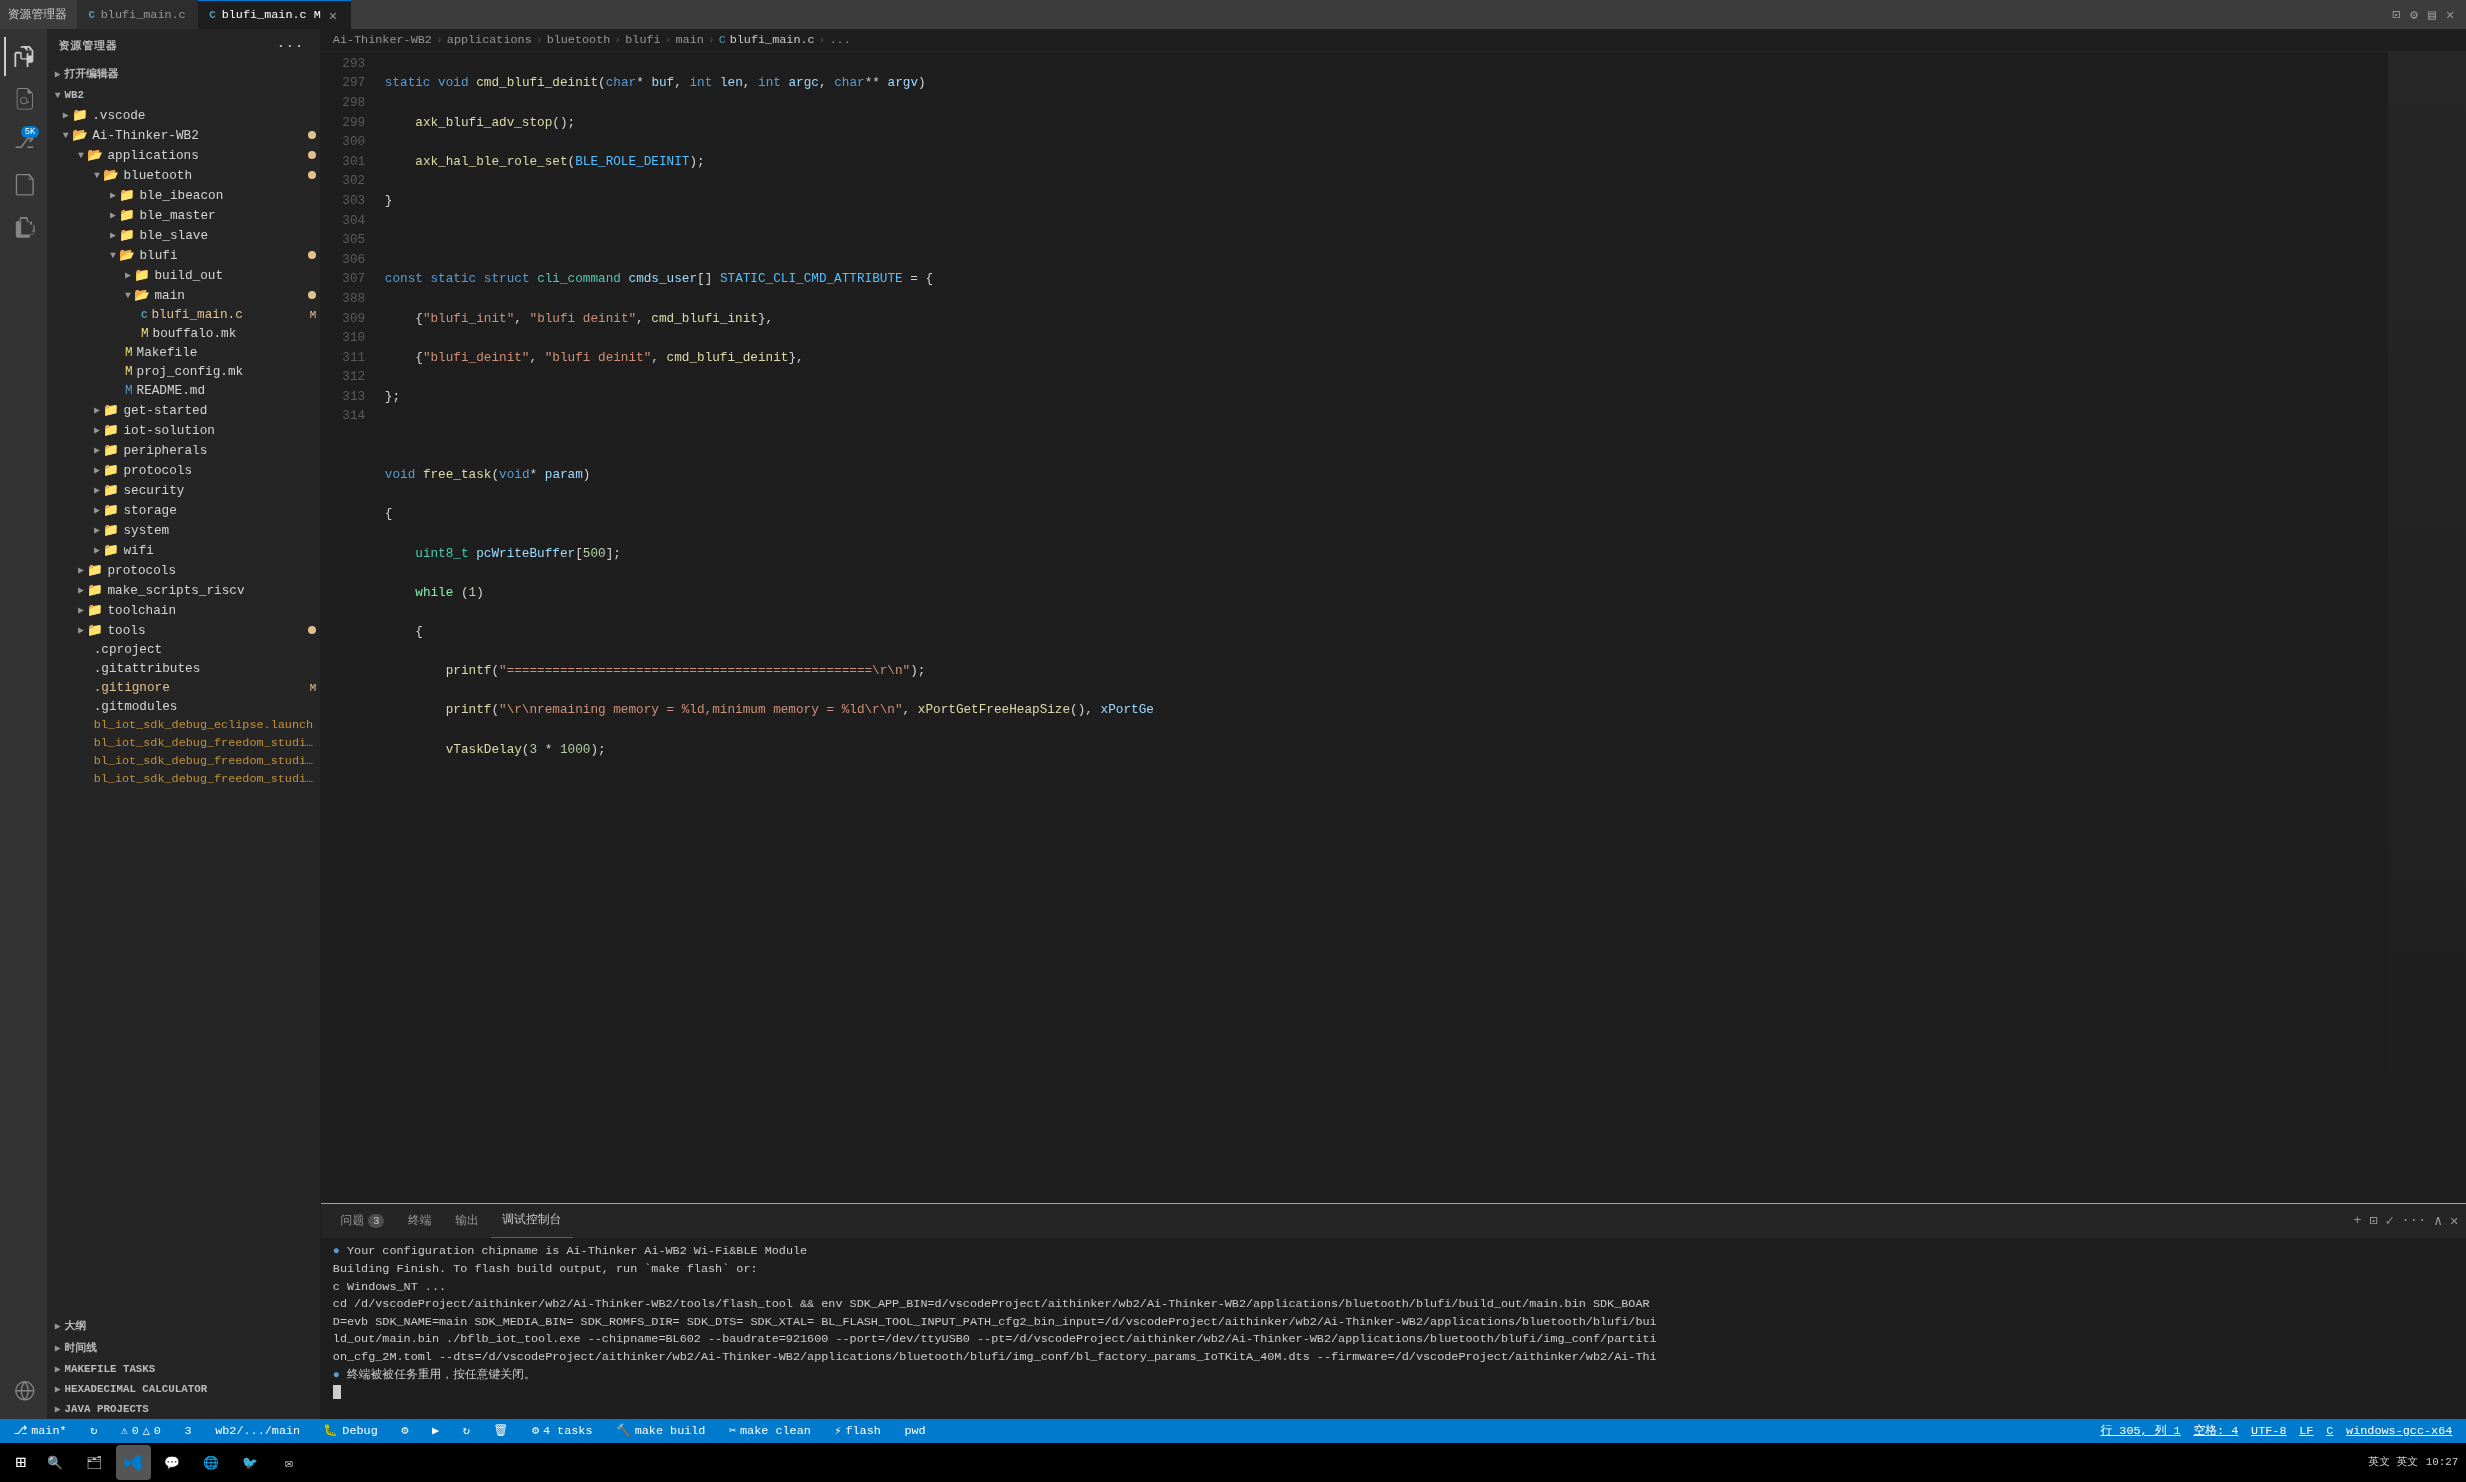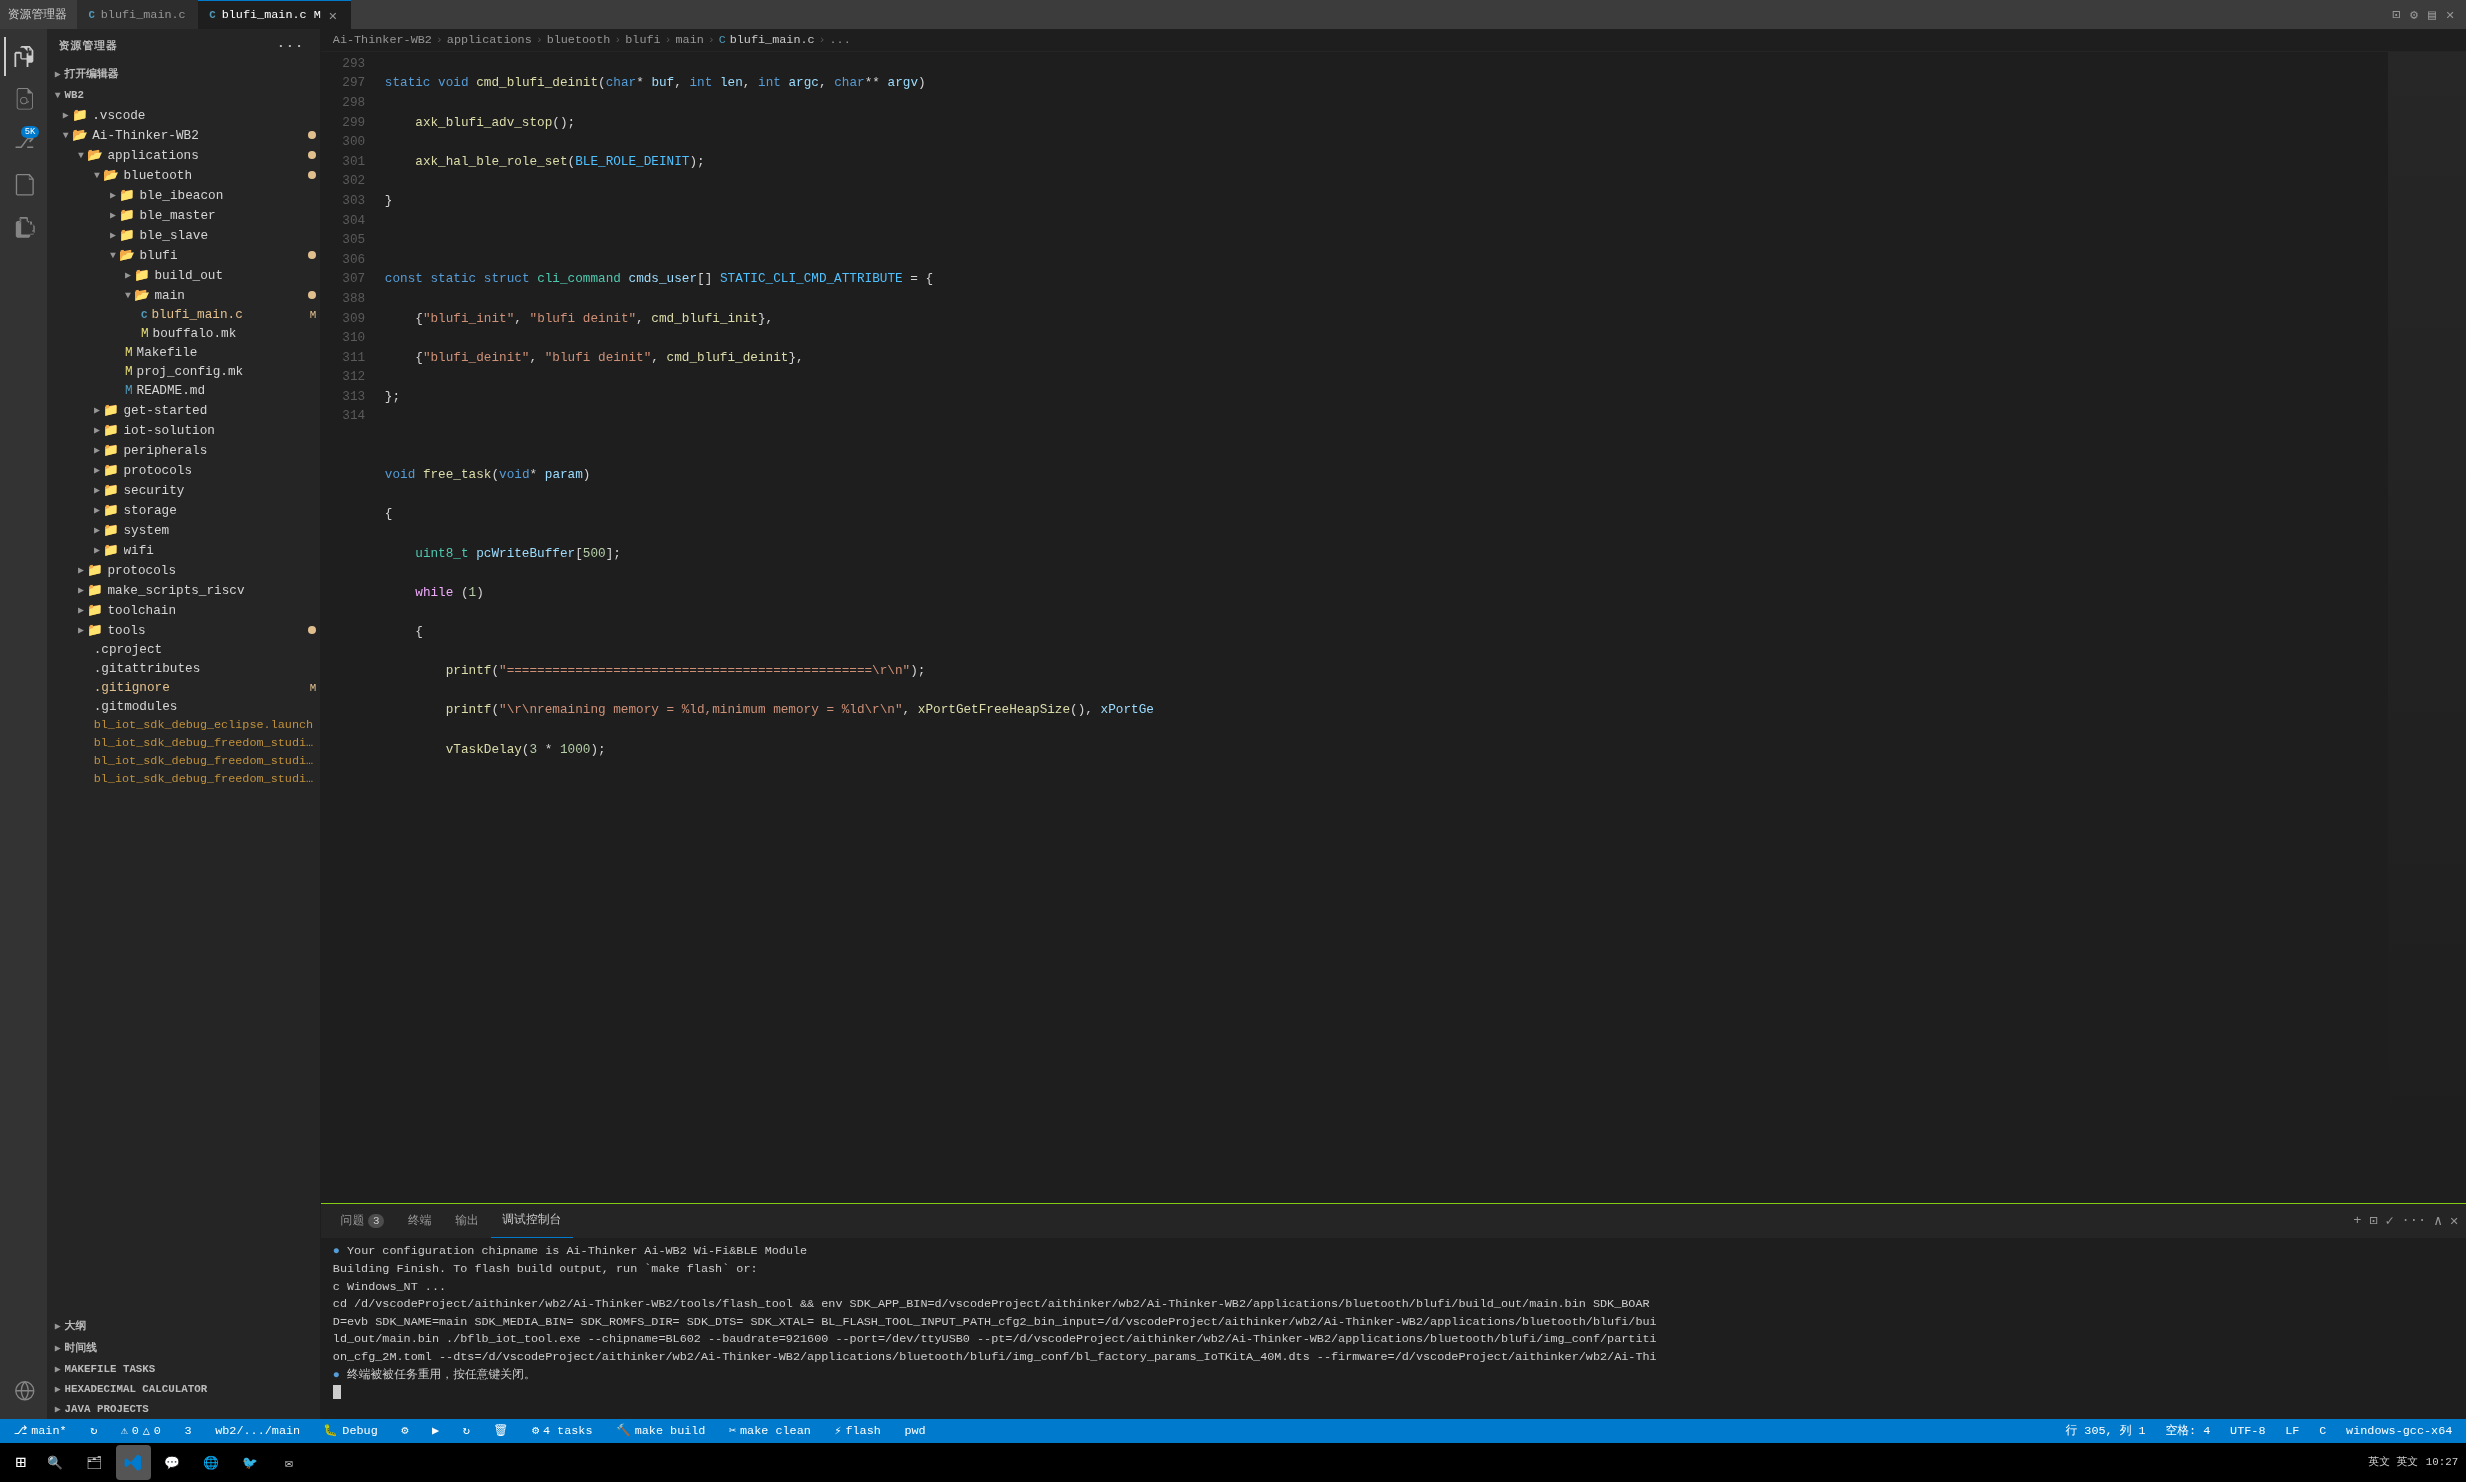--- a/index.html
+++ b/index.html
@@ -246,21 +246,21 @@
       line-height: 19.6px;
       font-size: 12.7px;
       white-space: pre;
     }
     .code-line {
       height: 19.6px;
       display: block;
     }
     
     .kw { color: #569cd6; }
-    .kw2 { color: #f0abfc; margin-top: 8px; }
+    .kw2 { color: #86efac; margin-top: 8px; }
     .fn { color: #dcdcaa; }
     .str { color: #ce9178; }
     .type { color: #4ec9b0; }
     .num { color: #b5cea8; }
     .punct { color: #d4d4d4; }
     .var { color: #9cdcfe; }
     .op { color: #d4d4d4; }
     .macro { color: #4fc1ff; }
 
     
@@ -361,21 +361,22 @@
       gap: 3.9px;
       padding: 0 5.9px;
       height: 24.5px;
       cursor: pointer;
       white-space: nowrap;
     }
     .status-right {
       margin-left: auto;
       display: flex;
       align-items: center;
-      gap: 8px;
+      gap: 1px;
+      text-decoration: underline;
     }
 
     
     .taskbar {
       height: 39px;
       background: #000000;
       display: flex;
       align-items: center;
       padding: 0 7.8px;
       flex-shrink: 0;

